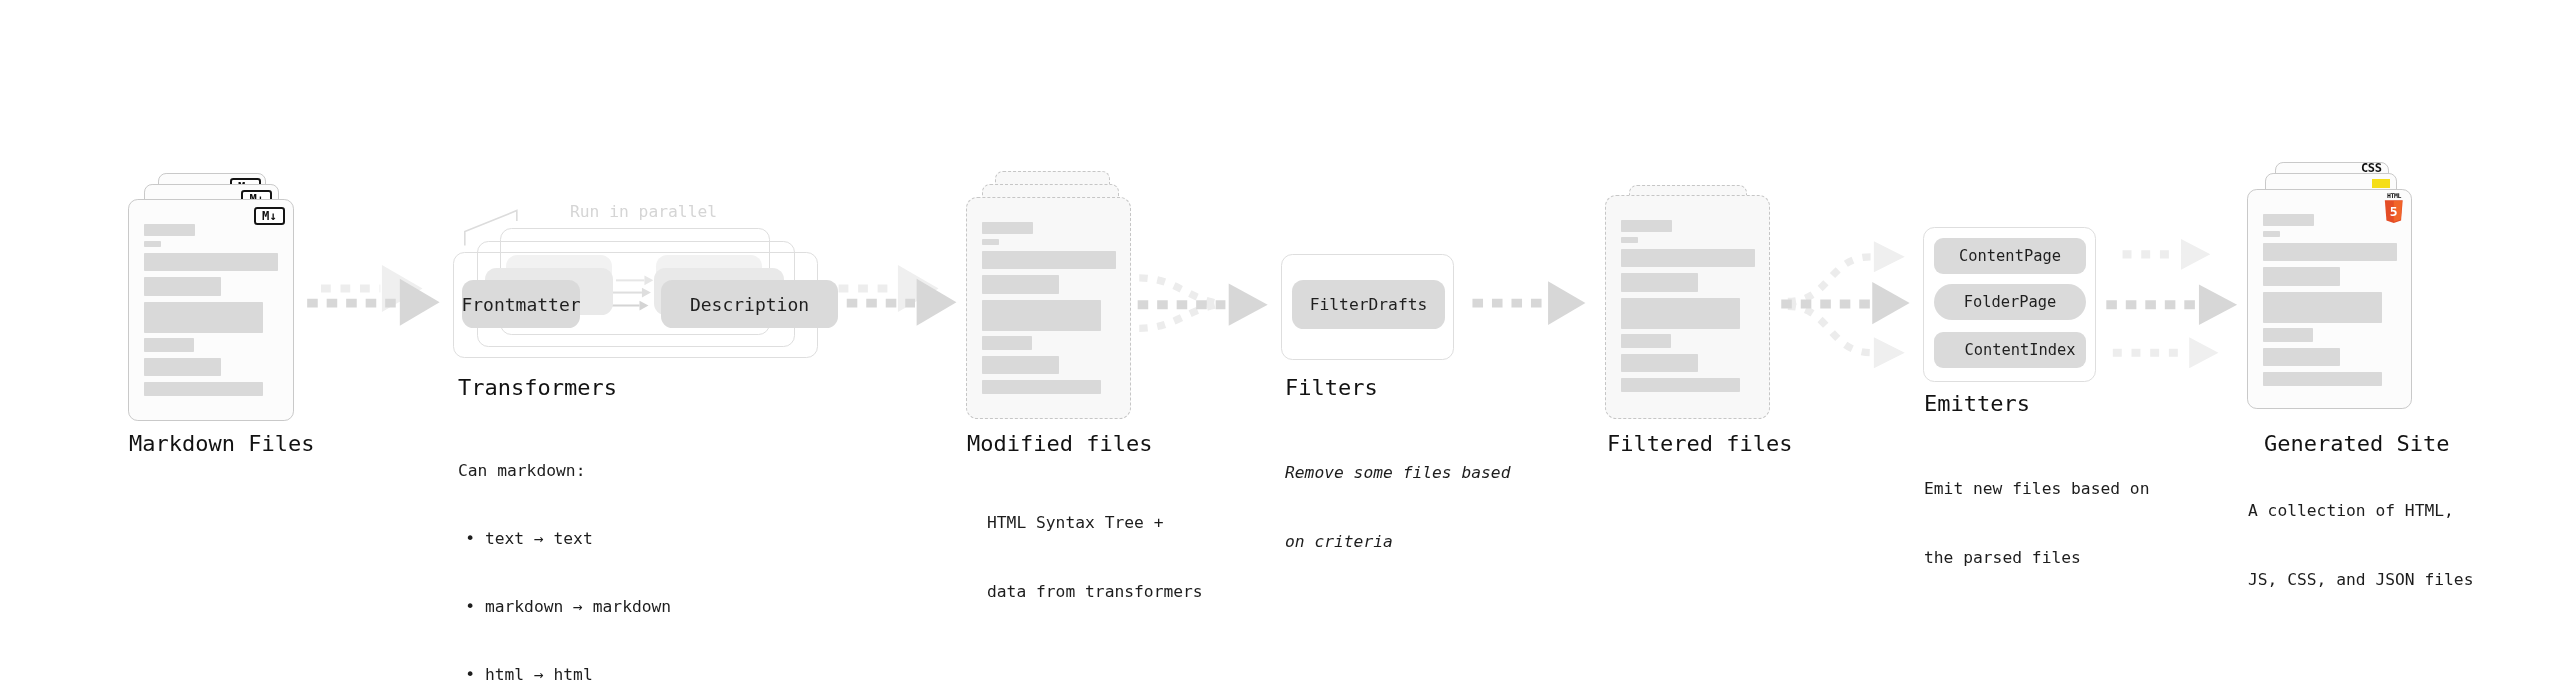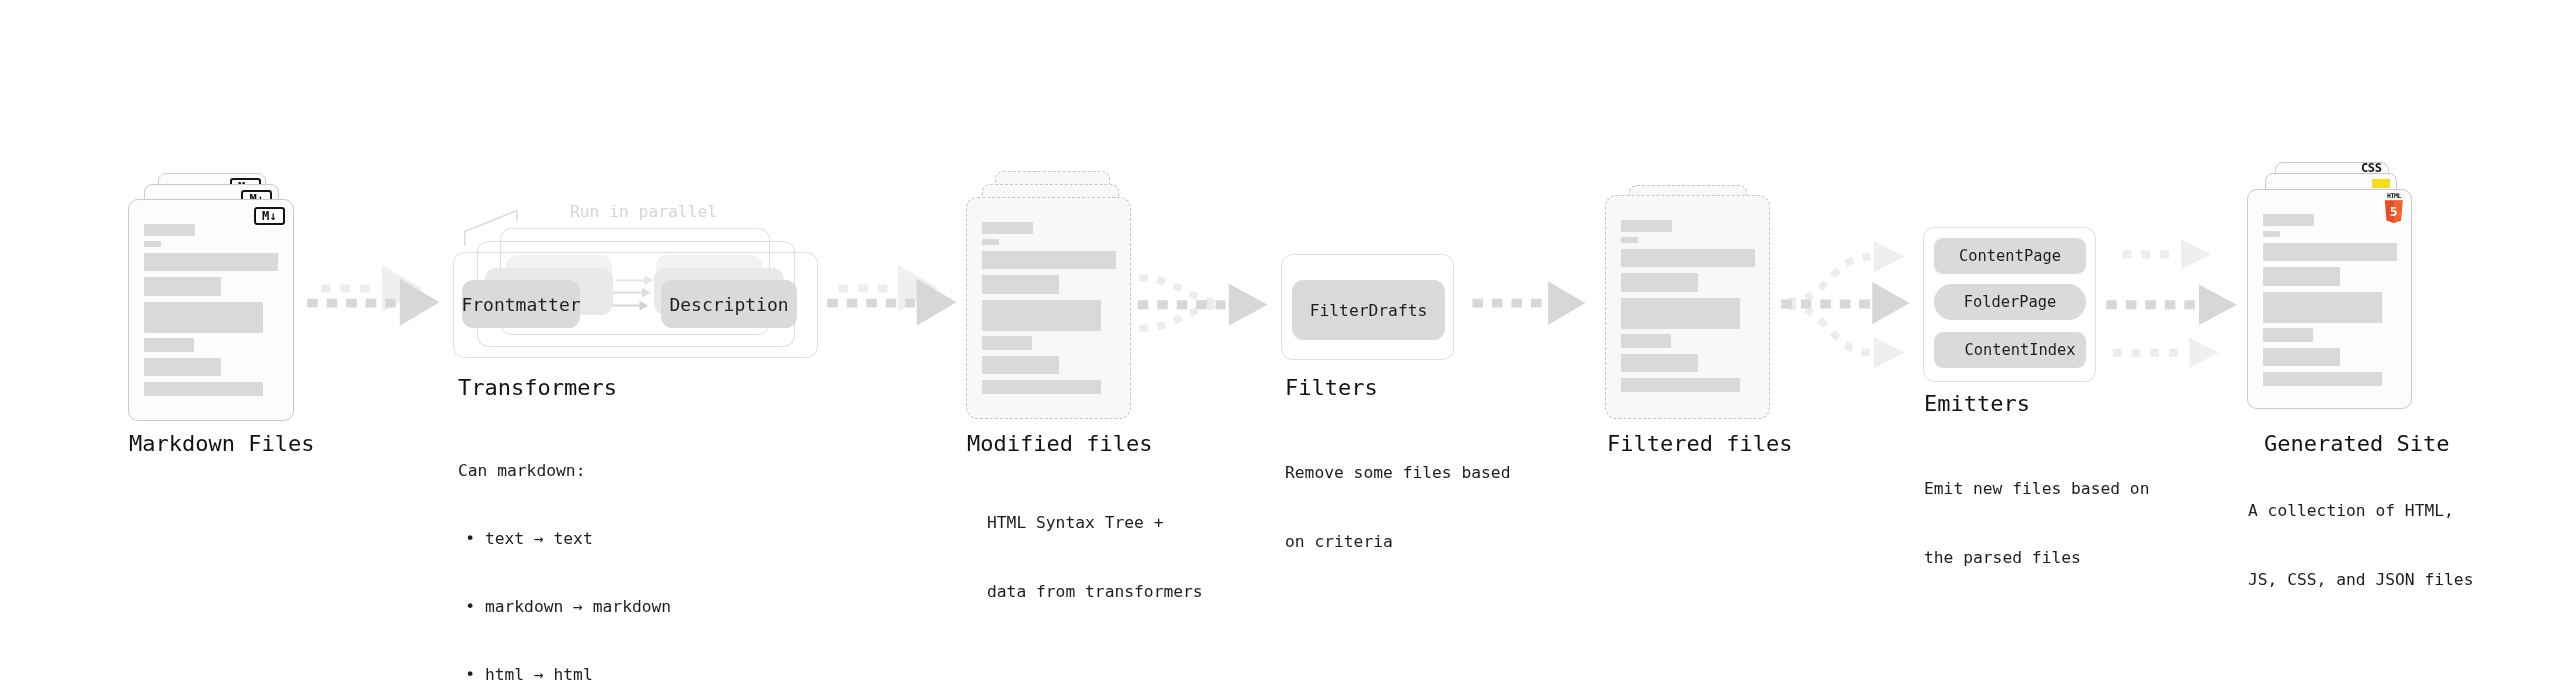--- a/index.html
+++ b/index.html
@@ -128,21 +128,21 @@
     <div class="outline-box" style="left:500px;top:228px;width:270px;height:107px;"></div>
     <div class="outline-box" style="left:477px;top:241px;width:318px;height:106px;"></div>
     <div class="outline-box" style="left:453px;top:252px;width:365px;height:106px;"></div>
 
     <div class="pill ghost2" style="left:506px;top:255px;width:106px;height:42px;"></div>
     <div class="pill ghost2" style="left:656px;top:255px;width:106px;height:42px;"></div>
     <div class="pill ghost1" style="left:485px;top:268px;width:128px;height:47px;"></div>
     <div class="pill ghost1" style="left:654px;top:268px;width:130px;height:47px;"></div>
 
     <div class="pill" style="left:462px;top:280px;width:118px;height:48px;font-size:18px;">Frontmatter</div>
-    <div class="pill" style="left:661px;top:280px;width:136px;height:48px;font-size:18px;">Description</div>
+    <div class="pill" style="left:661px;top:280px;width:177px;height:48px;font-size:18px;">Description</div>
 
     <div class="stage-label" style="left:458px;top:376px;">Transformers</div>
     <div class="stage-desc" style="left:458px;top:413px;">
       <div>Can markdown:</div>
       <div class="bullet-line" style="padding-left:7.3px;line-height:22px;">• text → text</div>
       <div class="bullet-line" style="padding-left:7.3px;line-height:22px;">• markdown → markdown</div>
       <div class="bullet-line" style="padding-left:7.3px;line-height:22px;">• html → html</div>
     </div>
   </div>
 
@@ -163,23 +163,23 @@
     </div>
     <div class="stage-label" style="left:967px;top:432px;">Modified files</div>
     <div class="stage-desc" style="left:939px;top:465px;margin-left:48px;">
       <div>HTML Syntax Tree +</div>
       <div>data from transformers</div>
     </div>
   </div>
 
   <div>
     <div class="outline-box filled" style="left:1281px;top:254px;width:173px;height:106px;"></div>
-    <div class="pill" style="left:1292px;top:280px;width:153px;height:60px;font-size:16.3px;">FilterDrafts</div>
+    <div class="pill" style="left:1292px;top:280px;width:153px;height:49px;font-size:16.3px;">FilterDrafts</div>
     <div class="stage-label" style="left:1285px;top:376px;">Filters</div>
-    <div class="stage-desc" style="left:1285px;top:415px;">
+    <div class="stage-desc" style="left:1285px;top:415px;font-style:italic;">
       <div>Remove some files based</div>
       <div>on criteria</div>
     </div>
   </div>
 
   <div>
     <div class="file-card dashed" style="left:1629px;top:185px;width:118px;height:49px;border-radius:8.1px;"></div>
     <div class="file-card dashed" style="left:1605px;top:195px;width:165px;height:224px;">
       <div class="bars">
           <div style="width: 51px; height: 12.2px;"></div>

